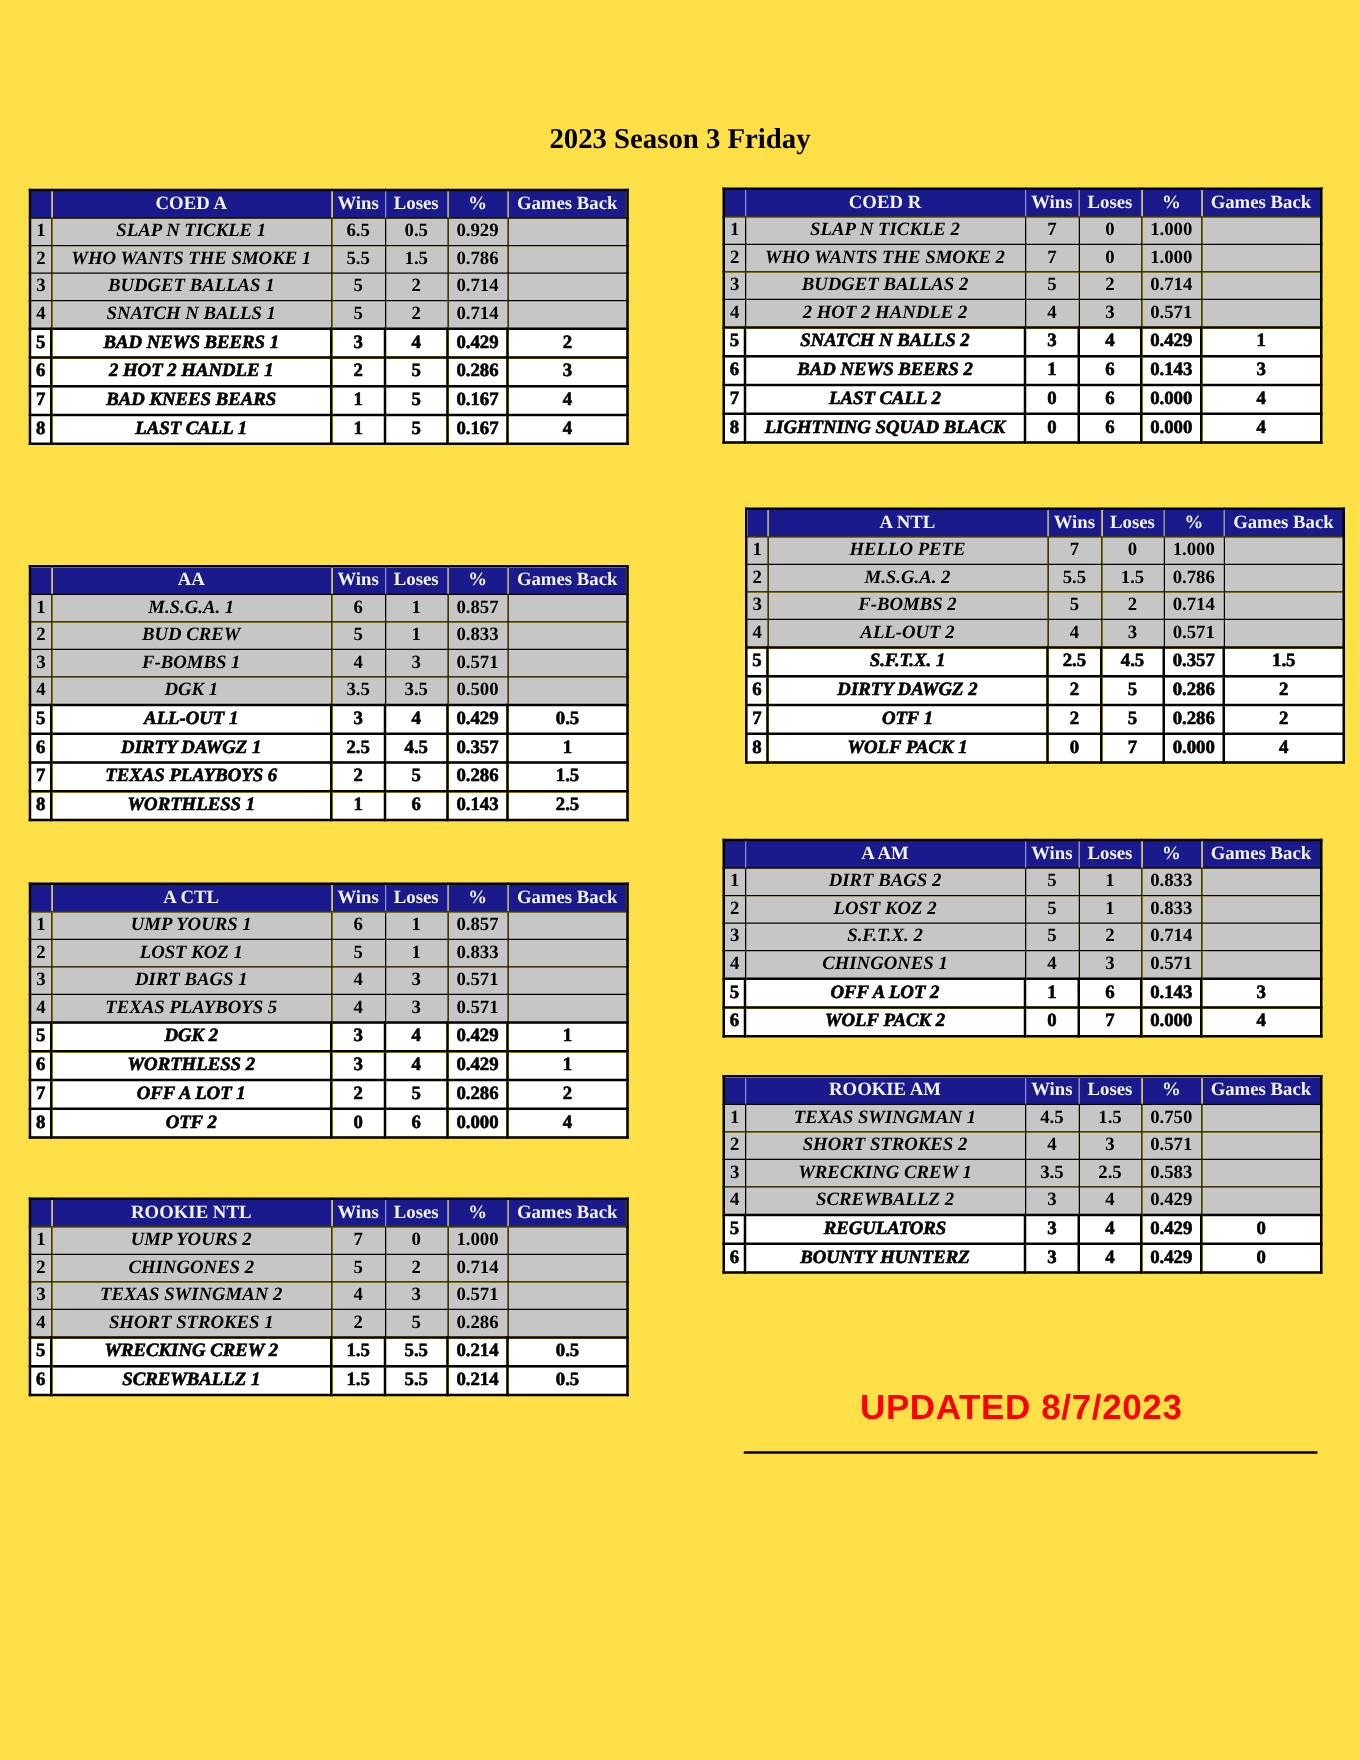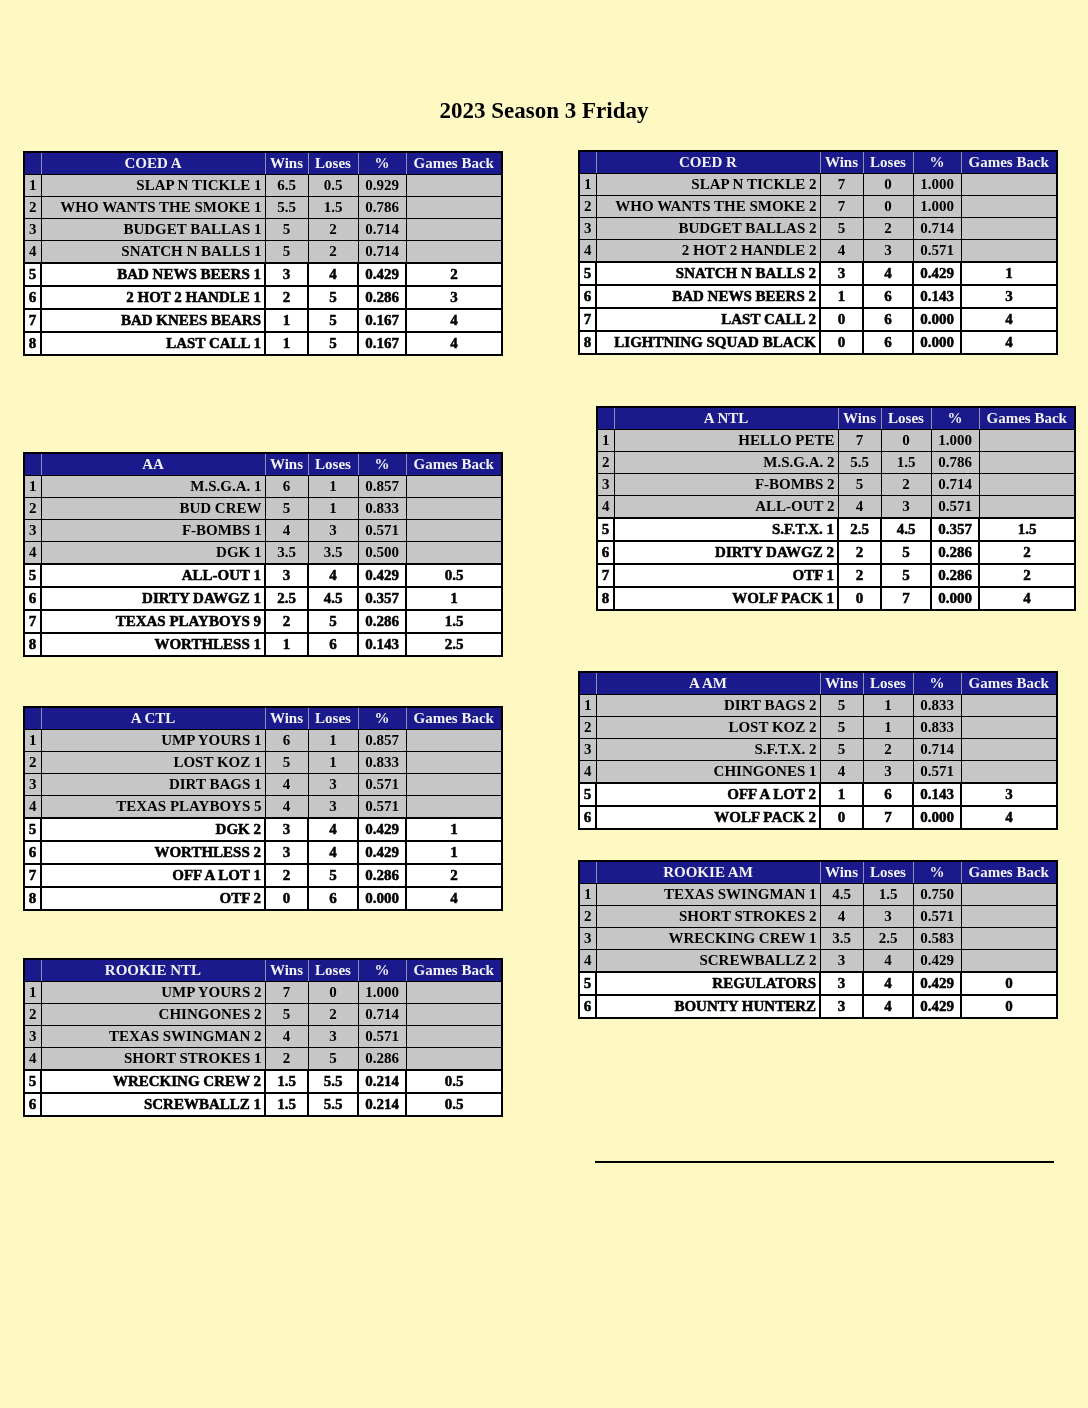--- a/index.html
+++ b/index.html
@@ -8,21 +8,21 @@
     --shaded-bg: #c6c6c6;
     --updated-color: #ff0000;
     --line-color: #000000;
   }
   * { box-sizing: border-box; }
   html, body { margin: 0; padding: 0; background: #ffffff; }
   .page {
     position: relative;
     width: 1088px;
     height: 1408px;
-    background: #fef9c3;
+    background: #fde047;
     font-family: "Liberation Serif", "DejaVu Serif", serif;
     overflow: hidden;
   }
   .title {
     position: absolute;
     top: 98px;
     left: 0;
     width: 100%;
     margin: 0;
     text-align: center;
@@ -64,21 +64,21 @@
   tr.shaded td {
     background: var(--shaded-bg);
     border: 1px solid #000;
   }
   tr.open td {
     background: #ffffff;
     border: 2px solid #000;
     -webkit-text-stroke: 0.5px #000;
   }
   td.c-rank { text-align: center; padding: 0 1px; }
-  td.c-team { text-align: right; }
+  td.c-team { text-align: center; font-style: italic; }
   td.c-num, td.c-gb { text-align: center; }
 
   
   .pos-coed_a     { left: 23px;  top: 151px; }
   .pos-coed_r     { left: 578px; top: 150px; }
   .pos-aa         { left: 23px;  top: 452px; }
   .pos-a_ntl      { left: 578px; top: 406px; padding-left: 18px; }
   .pos-a_ctl      { left: 23px;  top: 706px; }
   .pos-a_am       { left: 578px; top: 671px; }
   .pos-rookie_ntl { left: 23px;  top: 958px; }
@@ -354,21 +354,21 @@
             <tr class="open">
               <td class="c-rank">6</td>
               <td class="c-team">DIRTY DAWGZ 1</td>
               <td class="c-num">2.5</td>
               <td class="c-num">4.5</td>
               <td class="c-num">0.357</td>
               <td class="c-gb">1</td>
             </tr>
             <tr class="open">
               <td class="c-rank">7</td>
-              <td class="c-team">TEXAS PLAYBOYS 9</td>
+              <td class="c-team">TEXAS PLAYBOYS 6</td>
               <td class="c-num">2</td>
               <td class="c-num">5</td>
               <td class="c-num">0.286</td>
               <td class="c-gb">1.5</td>
             </tr>
             <tr class="open">
               <td class="c-rank">8</td>
               <td class="c-team">WORTHLESS 1</td>
               <td class="c-num">1</td>
               <td class="c-num">6</td>
@@ -770,14 +770,15 @@
               <td class="c-num">3</td>
               <td class="c-num">4</td>
               <td class="c-num">0.429</td>
               <td class="c-gb">0</td>
             </tr>
           </tbody>
     </table>
   </div>
 </div>
 
+  <div class="updated">UPDATED 8/7/2023</div>
   <div class="footer-rule"></div>
 </div>
 
 </body></html>

